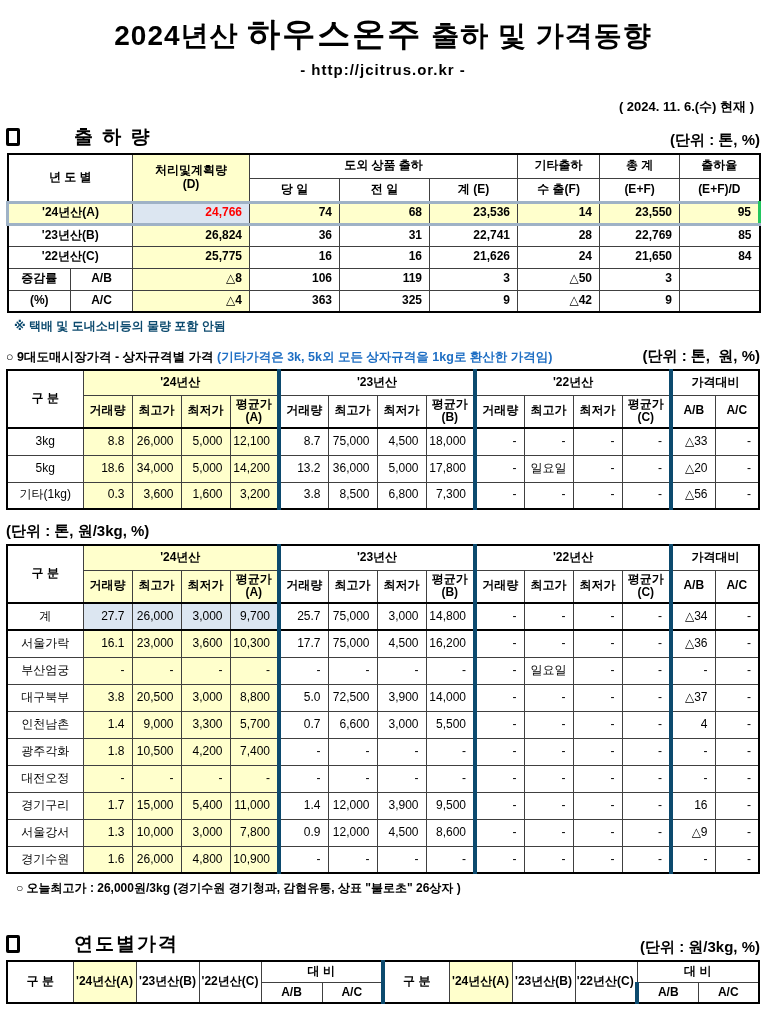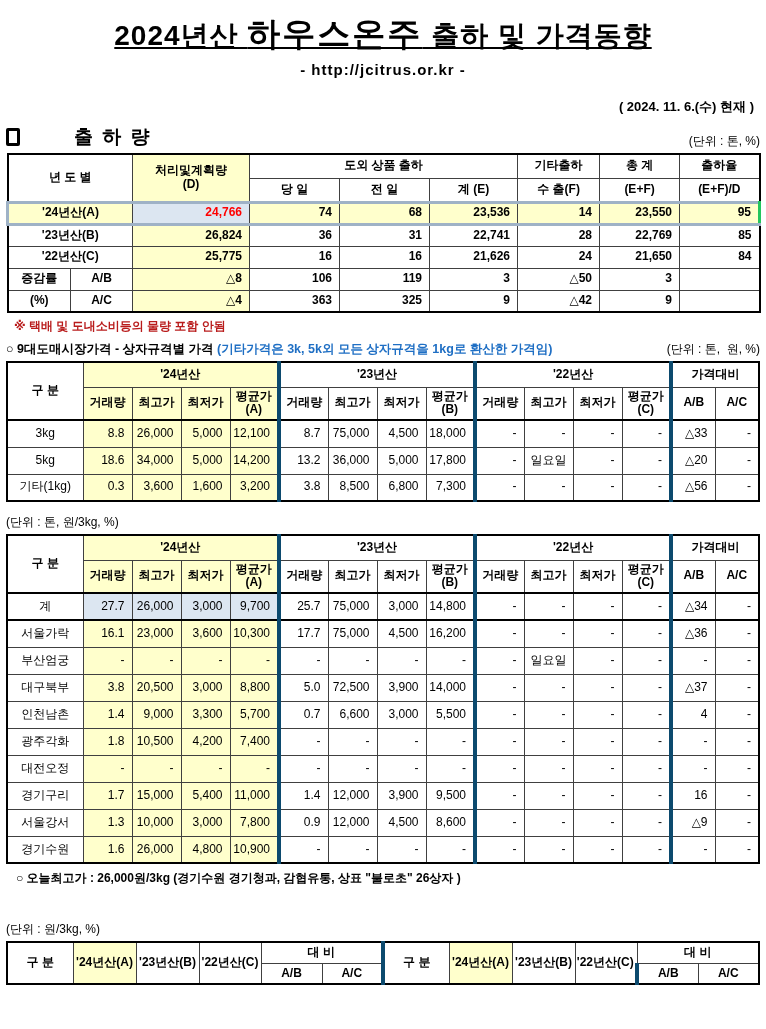--- a/index.html
+++ b/index.html
@@ -5,31 +5,31 @@
   * { box-sizing: border-box; }
   html,body { margin:0; padding:0; background:#fff; }
   body {
     width:766px; height:1029px;
     font-family:"Liberation Sans","DejaVu Sans",sans-serif;
     color:#000; overflow:hidden;
   }
   .page { padding:6px 6px 0 6px; }
 
   
-  .doc-title { text-align:center; font-weight:bold; font-size:28px; letter-spacing:1px; margin-top:6px;text-decoration:underline; }
+  .doc-title { text-align:center; font-weight:bold; font-size:28px; letter-spacing:1px; margin-top:6px; }
   .doc-title .product { font-size:33px; font-weight:900; letter-spacing:2px; }
   .doc-url { text-align:center; font-size:15px; font-weight:bold; margin-top:4px; letter-spacing:1px; }
   .doc-date { text-align:right; font-size:13px; font-weight:bold; margin:20px 6px 2px 0; }
 
   
   .sec-row { display:flex; align-items:flex-end; justify-content:space-between; margin-top:8px; }
   .sec-title { display:flex; align-items:center; font-size:19px; font-weight:900; letter-spacing:2px;gap:48px; }
   .sq { display:inline-block; width:14px; height:18px; border:3px solid #000; margin-right:6px; border-radius:2px; }
-  .unit { font-size:12px; font-weight:normal; white-space:pre; }
-  .sub-row { display:flex; align-items:flex-end; justify-content:space-between; margin-top:6px; }
+  .unit { font-size:15px; font-weight:bold; white-space:pre; }
+  .sub-row { display:flex; align-items:flex-end; justify-content:space-between; margin-top:12px; }
   .sub-title { font-size:12.5px; font-weight:bold; }
   .sub-title .blue { color:#1F6FC4; }
 
   
   table { border-collapse:collapse; table-layout:fixed; width:752px; border:2px solid #000; margin-top:3px; }
   th, td { border:1px solid #404040; overflow:hidden; white-space:pre-line; line-height:1.15; }
   th { font-weight:bold; text-align:center; font-size:12px; padding:2px 0; background:#fff; }
   td { font-size:12px; text-align:right; padding:1px 7px 1px 1px; }
   thead { border-bottom:2px solid #000; }
   .bg-y { background:#FFFFCC; }
@@ -45,21 +45,21 @@
 
   
   #t-ship td { height:22px; font-weight:bold; }
   #t-ship th { height:24px; }
   #t-bybox td, #t-overall td { height:27px; }
   #t-bybox th, #t-overall th { height:25px; }
   #t-year th { height:21px; }
 
   
   .note { font-size:12px; font-weight:bold; margin:5px 0 0 8px; letter-spacing:0; }
-  .note.red { color:#b91c1c; }
+  .note.red { color:#0c4a6e; }
   .note-small { font-size:12px; font-weight:bold; margin:6px 0 0 10px; }
   .gap-lg { height:26px; }
 </style>
 </head>
 <body>
 
 <div class="page">
 
   <div class="doc-title"><span>2024년산 </span><span class="product">하우스온주</span><span> 출하 및 가격동향</span></div>
   <div class="doc-url">- http://jcitrus.or.kr -</div>
@@ -480,20 +480,24 @@
           <td class="gl">-</td>
           <td>-</td>
         </tr>
       </tbody>
     </table>
   <div class="note-small">○ 오늘최고가 : 26,000원/3kg (경기수원  경기청과, 감협유통,  상표 "불로초"  26상자 )</div>
 
   <div class="gap-lg"></div>
 
   <div class="sec-row">
+    <div class="sec-title">
+        <span class="sq"></span>
+        <span>연도별가격</span>
+      </div>
     <div class="unit">(단위 : 원/3kg, %)</div>
   </div>
   <table id="t-year">
     <colgroup>
         <col style="width:66px">
         <col style="width:63px">
         <col style="width:63px">
         <col style="width:62px">
         <col style="width:61px">
         <col style="width:61px">

